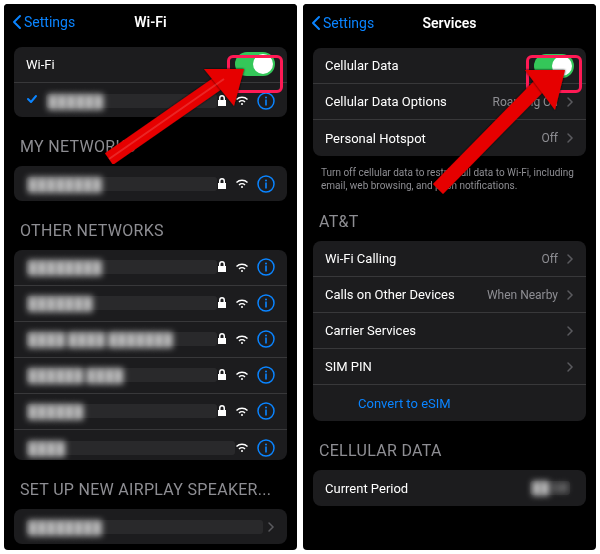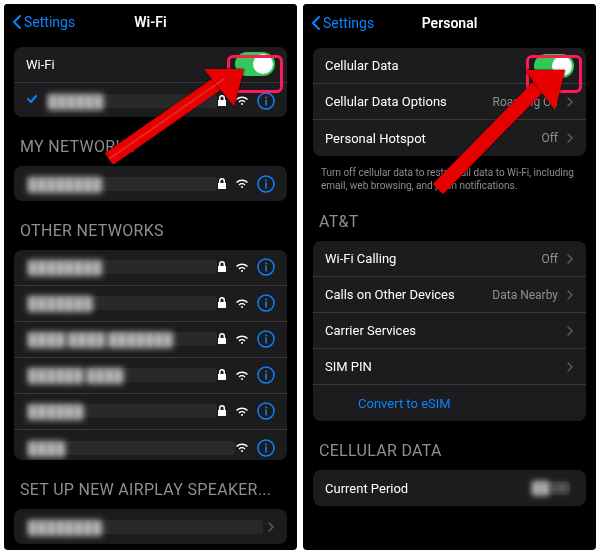--- a/index.html
+++ b/index.html
@@ -315,21 +315,21 @@
 </div>
 
 <div class="phone">
   <div class="nav">
     <div class="nav-back">
       <svg width="10" height="16" viewBox="0 0 10 16">
           <path d="M8 2 L2 8 L8 14" stroke="currentColor" stroke-width="2" fill="none" stroke-linecap="round" stroke-linejoin="round"></path>
         </svg>
       <span>Settings</span>
     </div>
-    <div class="nav-title">Personal</div>
+    <div class="nav-title">Services</div>
   </div>
 
   <div class="group">
     <div class="row">
       <span class="row-label">Cellular Data</span>
       <div class="toggle"></div>
     </div>
     <div class="row">
       <span class="row-label">Cellular Data Options</span>
       <span class="row-value">Roaming On</span>
@@ -357,21 +357,21 @@
       <span class="row-label">Wi-Fi Calling</span>
       <span class="row-value">Off</span>
       <span class="chevron">
           <svg width="8" height="12" viewBox="0 0 8 12">
             <path d="M2 2 L6 6 L2 10" stroke="currentColor" stroke-width="1.5" fill="none" stroke-linecap="round"></path>
           </svg>
         </span>
     </div>
     <div class="row">
       <span class="row-label">Calls on Other Devices</span>
-      <span class="row-value">Data Nearby</span>
+      <span class="row-value">When Nearby</span>
       <span class="chevron">
           <svg width="8" height="12" viewBox="0 0 8 12">
             <path d="M2 2 L6 6 L2 10" stroke="currentColor" stroke-width="1.5" fill="none" stroke-linecap="round"></path>
           </svg>
         </span>
     </div>
     <div class="row">
       <span class="row-label">Carrier Services</span>
       <span class="chevron">
           <svg width="8" height="12" viewBox="0 0 8 12">

